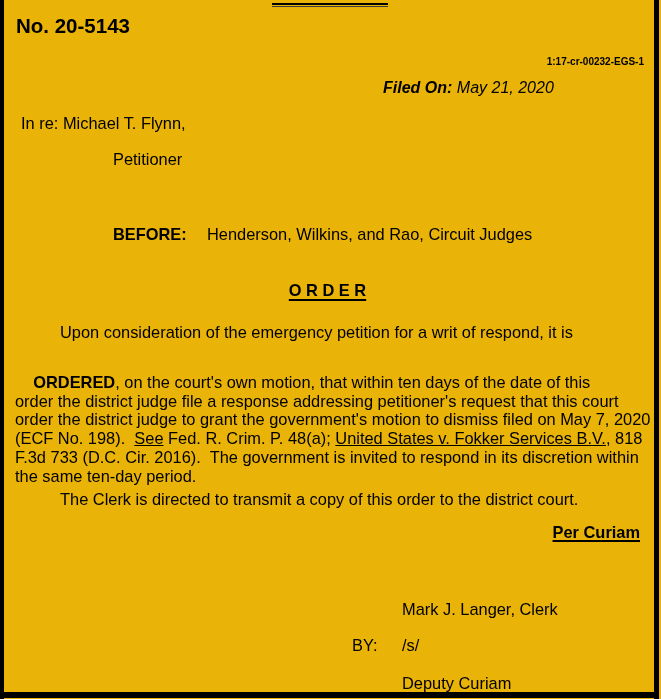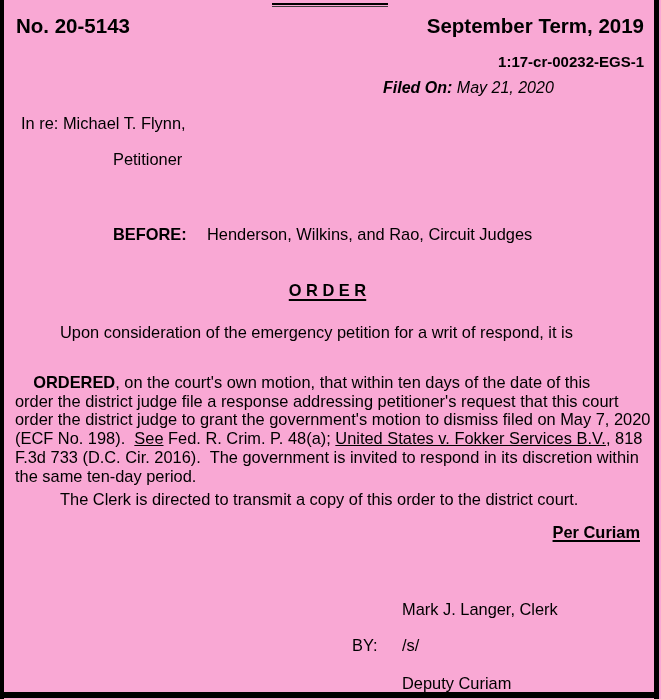--- a/index.html
+++ b/index.html
@@ -7,21 +7,21 @@
     padding: 0;
     width: 661px;
     height: 699px;
     background: #ffffff;
     overflow: hidden;
   }
   .page {
     position: relative;
     width: 661px;
     height: 699px;
-    background: #f9a8d4;
+    background: #eab308;
     color: #000000;
     font-family: "Liberation Sans", sans-serif;
     font-size: 16.4px;
     line-height: 18.8px;
   }
   .abs { position: absolute; }
   .bar { background: #000000; }
   .b { font-weight: bold; }
   .u1 { text-decoration: underline; text-decoration-thickness: 1px; }
   .u2 { text-decoration: underline; text-decoration-thickness: 2px; text-underline-offset: 3px; }
@@ -32,21 +32,21 @@
   .border-bottom { left: 0; top: 692px; width: 659px; height: 6px; }
   .top-rule-thick { left: 272px; top: 3px; width: 116px; height: 2px; background:#000; }
   .top-rule-thin  { left: 272px; top: 6px; width: 116px; height: 1px; background:#3c3c3c; }
 
   
   .header-row {
     left: 16px; top: 13px; width: 628px;
     display: flex; justify-content: space-between;
     font-size: 20.5px; font-weight: bold; line-height: 25px;
   }
-  .case-number { right: 17px; top: 53px; font-size: 15px; font-weight: bold; text-align: right; }
+  .case-number { right: 17px; top: 53px; font-size: 10px; font-weight: bold; text-align: right; }
   .filed-line  { left: 383px; top: 79px; font-size: 16px; font-style: italic; }
   .filed-date  { margin-left: 4.5px; }
 
   
   .in-re      { left: 21px;  top: 114px; text-align: right; }
   .petitioner { left: 113px; top: 150px; }
   .before-row { left: 113px; top: 225px; }
   .before-label { display: inline-block; width: 94px; font-weight: bold; }
 
   
@@ -78,21 +78,20 @@
 <div class="page">
 
   <div class="abs bar border-left"></div>
   <div class="abs bar border-right"></div>
   <div class="abs bar border-bottom"></div>
   <div class="abs top-rule-thick"></div>
   <div class="abs top-rule-thin"></div>
 
   <div class="abs header-row">
     <span>No. 20-5143</span>
-    <span>September Term, 2019</span>
   </div>
   <div class="abs case-number">1:17-cr-00232-EGS-1</div>
   <div class="abs filed-line">
     <span class="b">Filed On:</span><span class="filed-date">May 21, 2020</span>
   </div>
 
   <div class="abs in-re">In re: Michael T. Flynn,</div>
   <div class="abs petitioner">Petitioner</div>
   <div class="abs before-row">
     <span class="before-label">BEFORE:</span><span>Henderson, Wilkins, and Rao, Circuit Judges</span>

